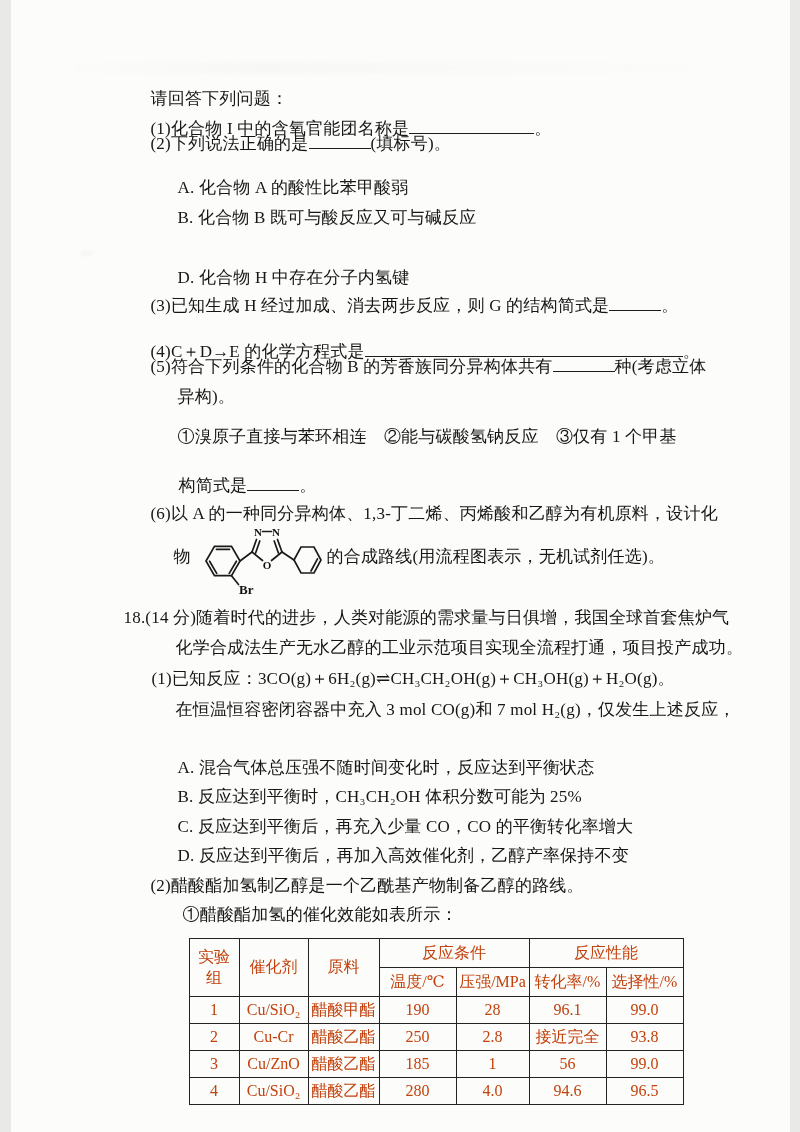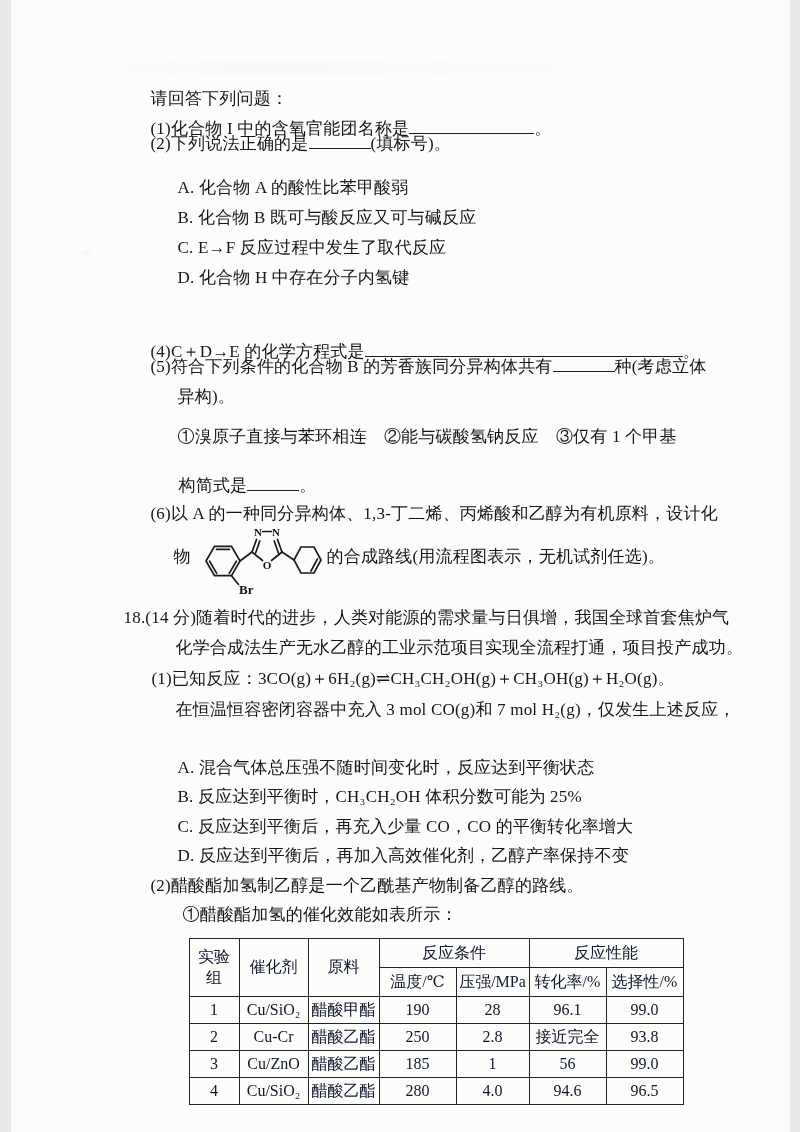--- a/index.html
+++ b/index.html
@@ -39,21 +39,21 @@
     left:66px;top:248px;width:18px;height:10px;
     background:radial-gradient(ellipse,rgba(100,100,100,.5),rgba(100,100,100,0) 70%);
     opacity:.10;
   }
   table.cat{
     position:absolute;
     left:178px;top:938px;
     width:494px;
     border-collapse:collapse;
     font-size:16px;
-    color:#0f172a;
+    color:#c2410c;
     table-layout:fixed;
   }
   table.cat th, table.cat td{
     border:1.5px solid #232323;
     text-align:center;
     vertical-align:middle;
     padding:0 2px;
     font-weight:500;
   }
   table.cat thead tr{height:29px;}
@@ -71,23 +71,23 @@
   <div class="artifact art-left"></div>
 
   <div class="ln" style="top:88px;left:140px"><span>请回答下列问题：</span></div>
 
   <div class="ln" style="top:117px;left:140px"><span>(1)化合物 I 中的含氧官能团名称是</span><span class="blank" style="width:125px"></span><span>。</span></div>
 
   <div class="ln" style="top:132px;left:140px"><span>(2)下列说法正确的是</span><span class="blank" style="width:62px"></span><span>(填标号)。</span></div>
 
   <div class="ln" style="top:207px;left:167px"><span>B. 化合物 B 既可与酸反应又可与碱反应</span></div>
   <div class="ln" style="top:177px;left:167px"><span>A. 化合物 A 的酸性比苯甲酸弱</span></div>
-  <div class="ln" style="top:237px;left:167px"><span>C. E→F 反应过程中发生了取代反应</span></div>
   <div class="ln" style="top:267px;left:167px"><span>D. 化合物 H 中存在分子内氢键</span></div>
 
+  <div class="ln" style="top:294px;left:140px"><span>(3)已知生成 H 经过加成、消去两步反应，则 G 的结构简式是</span><span class="blank" style="width:52px"></span><span>。</span></div>
 
   <div class="ln" style="top:340px;left:140px"><span>(4)C＋D→E 的化学方程式是</span><span class="blank" style="width:318px"></span><span>。</span></div>
 
   <div class="ln" style="top:355px;left:140px"><span>(5)符合下列条件的化合物 B 的芳香族同分异构体共有</span><span class="blank" style="width:62px"></span><span>种(考虑立体</span></div>
 
   <div class="ln" style="top:386px;left:167px"><span>异构)。</span></div>
 
   <div class="ln" style="top:426px;left:167px"><span>①溴原子直接与苯环相连　②能与碳酸氢钠反应　③仅有 1 个甲基</span></div>
 
 

